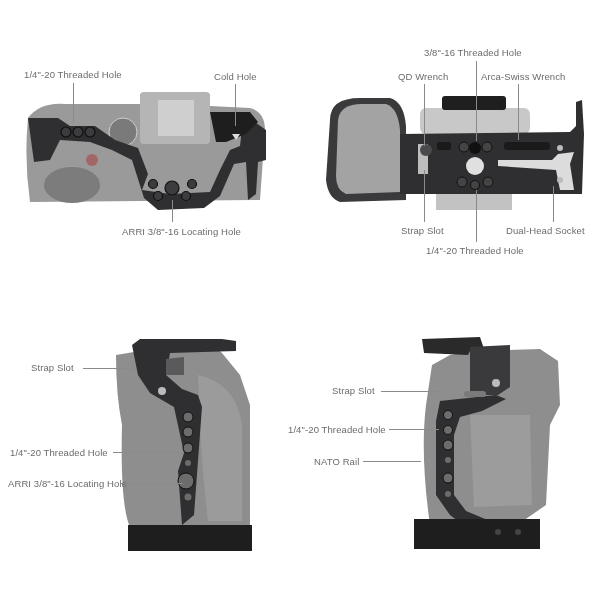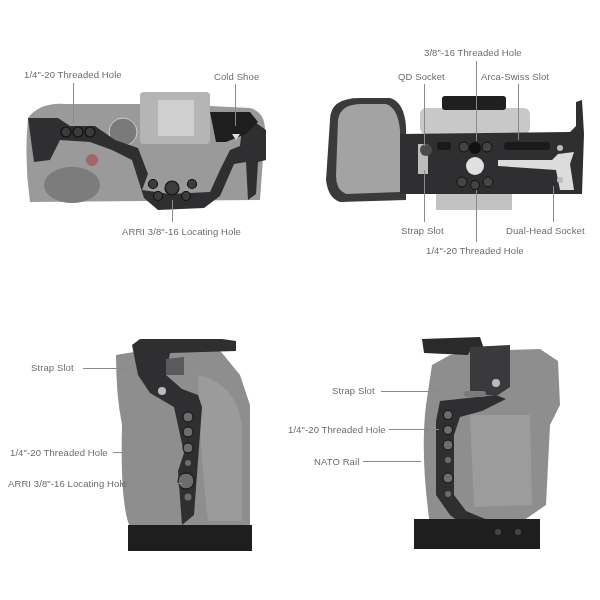--- a/index.html
+++ b/index.html
@@ -34,21 +34,21 @@
       <circle cx="70" cy="42" r="5" fill="#3c3c3e" stroke="#111" stroke-width="1.2"></circle>
       <circle cx="152" cy="98" r="7" fill="#3c3c3e" stroke="#111" stroke-width="1.2"></circle>
       <circle cx="133" cy="94" r="4.5" fill="#3c3c3e" stroke="#111" stroke-width="1.2"></circle>
       <circle cx="172" cy="94" r="4.5" fill="#3c3c3e" stroke="#111" stroke-width="1.2"></circle>
       <circle cx="138" cy="106" r="4.5" fill="#3c3c3e" stroke="#111" stroke-width="1.2"></circle>
       <circle cx="166" cy="106" r="4.5" fill="#3c3c3e" stroke="#111" stroke-width="1.2"></circle>
       <path d="M212 44 L216 50 L220 44 Z" fill="#ddd"></path>
     </svg>
     <span class="label" style="left:24px;top:69px">1/4"-20 Threaded Hole</span>
     <div class="leader v" style="left:73px;top:83px;height:40px"></div>
-    <span class="label" style="left:214px;top:71px">Cold Shoe</span>
+    <span class="label" style="left:214px;top:71px">Cold Hole</span>
     <div class="leader v" style="left:235px;top:84px;height:42px"></div>
     <span class="label" style="left:122px;top:226px">ARRI 3/8"-16 Locating Hole</span>
     <div class="leader v" style="left:172px;top:200px;height:22px"></div>
   </div>
 
   <div>
     <svg style="left:320px;top:90px" width="270" height="130" viewBox="0 0 270 130">
 
       <rect x="100" y="18" width="110" height="26" rx="6" fill="#c8c8c8"></rect>
       <rect x="122" y="6" width="64" height="14" rx="3" fill="#1f1f20"></rect>
@@ -69,23 +69,23 @@
       <circle cx="142" cy="92" r="5" fill="#444" stroke="#111" stroke-width="1"></circle>
       <circle cx="155" cy="95" r="4.5" fill="#444" stroke="#111" stroke-width="1"></circle>
       <circle cx="168" cy="92" r="5" fill="#444" stroke="#111" stroke-width="1"></circle>
 
       <path d="M178 70 L232 70 L238 64 L254 62 L250 74 L254 100 L240 100 L236 80 L178 76 Z" fill="#dcdcdc"></path>
       <circle cx="240" cy="58" r="3" fill="#bbb"></circle>
       <circle cx="240" cy="90" r="3" fill="#bbb"></circle>
     </svg>
     <span class="label" style="left:424px;top:47px">3/8"-16 Threaded Hole</span>
     <div class="leader v" style="left:476px;top:61px;height:80px"></div>
-    <span class="label" style="left:398px;top:71px">QD Socket</span>
+    <span class="label" style="left:398px;top:71px">QD Wrench</span>
     <div class="leader v" style="left:424px;top:84px;height:62px"></div>
-    <span class="label" style="left:481px;top:71px">Arca-Swiss Slot</span>
+    <span class="label" style="left:481px;top:71px">Arca-Swiss Wrench</span>
     <div class="leader v" style="left:518px;top:84px;height:56px"></div>
     <span class="label" style="left:401px;top:225px">Strap Slot</span>
     <div class="leader v" style="left:424px;top:170px;height:52px"></div>
     <span class="label" style="left:506px;top:225px">Dual-Head Socket</span>
     <div class="leader v" style="left:553px;top:186px;height:36px"></div>
     <span class="label" style="left:426px;top:245px">1/4"-20 Threaded Hole</span>
     <div class="leader v" style="left:476px;top:190px;height:52px"></div>
   </div>
 
   <div>

